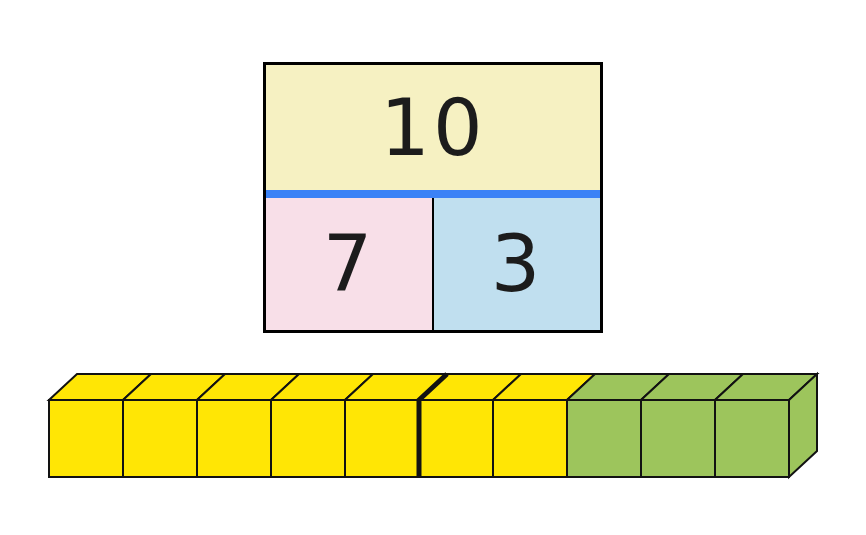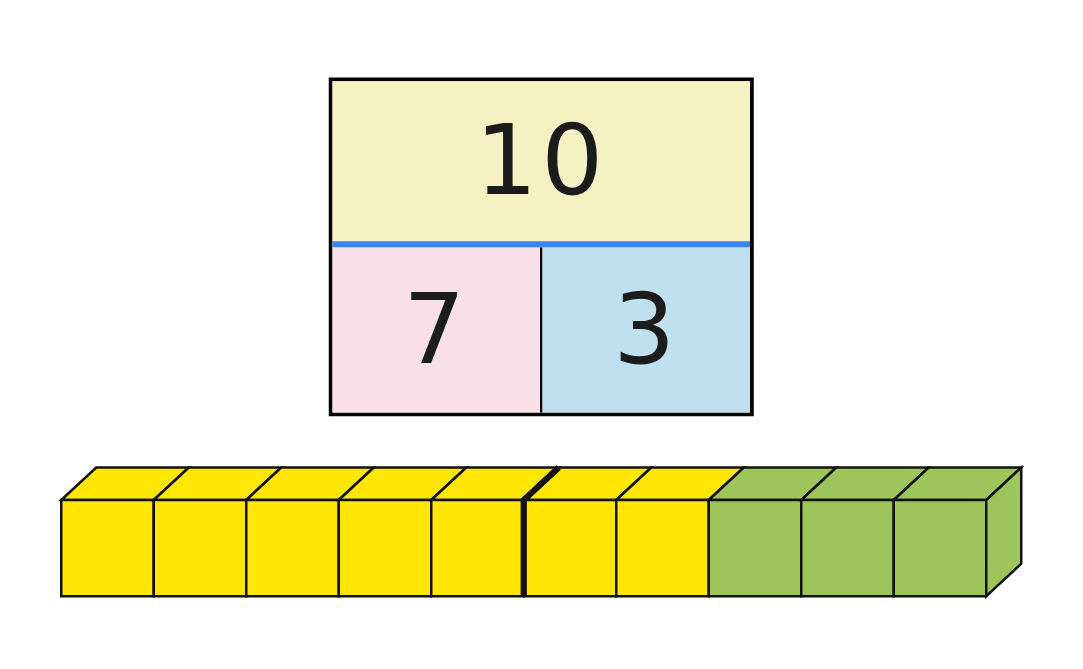--- a/index.html
+++ b/index.html
@@ -22,21 +22,21 @@
     width: 340px;
     height: 271px;
     border: 3px solid #000;
     box-sizing: border-box;
     display: flex;
     flex-direction: column;
   }
   .pwm-whole {
     flex: 0 0 133px;
     box-sizing: border-box;
-    border-bottom: 5px solid #3b82f6;
+    border-bottom: 8px solid #3b82f6;
     display: flex;
     align-items: center;
     justify-content: center;
   }
   .pwm-parts {
     flex: 1;
     display: flex;
   }
   .pwm-part {
     flex: 1;

